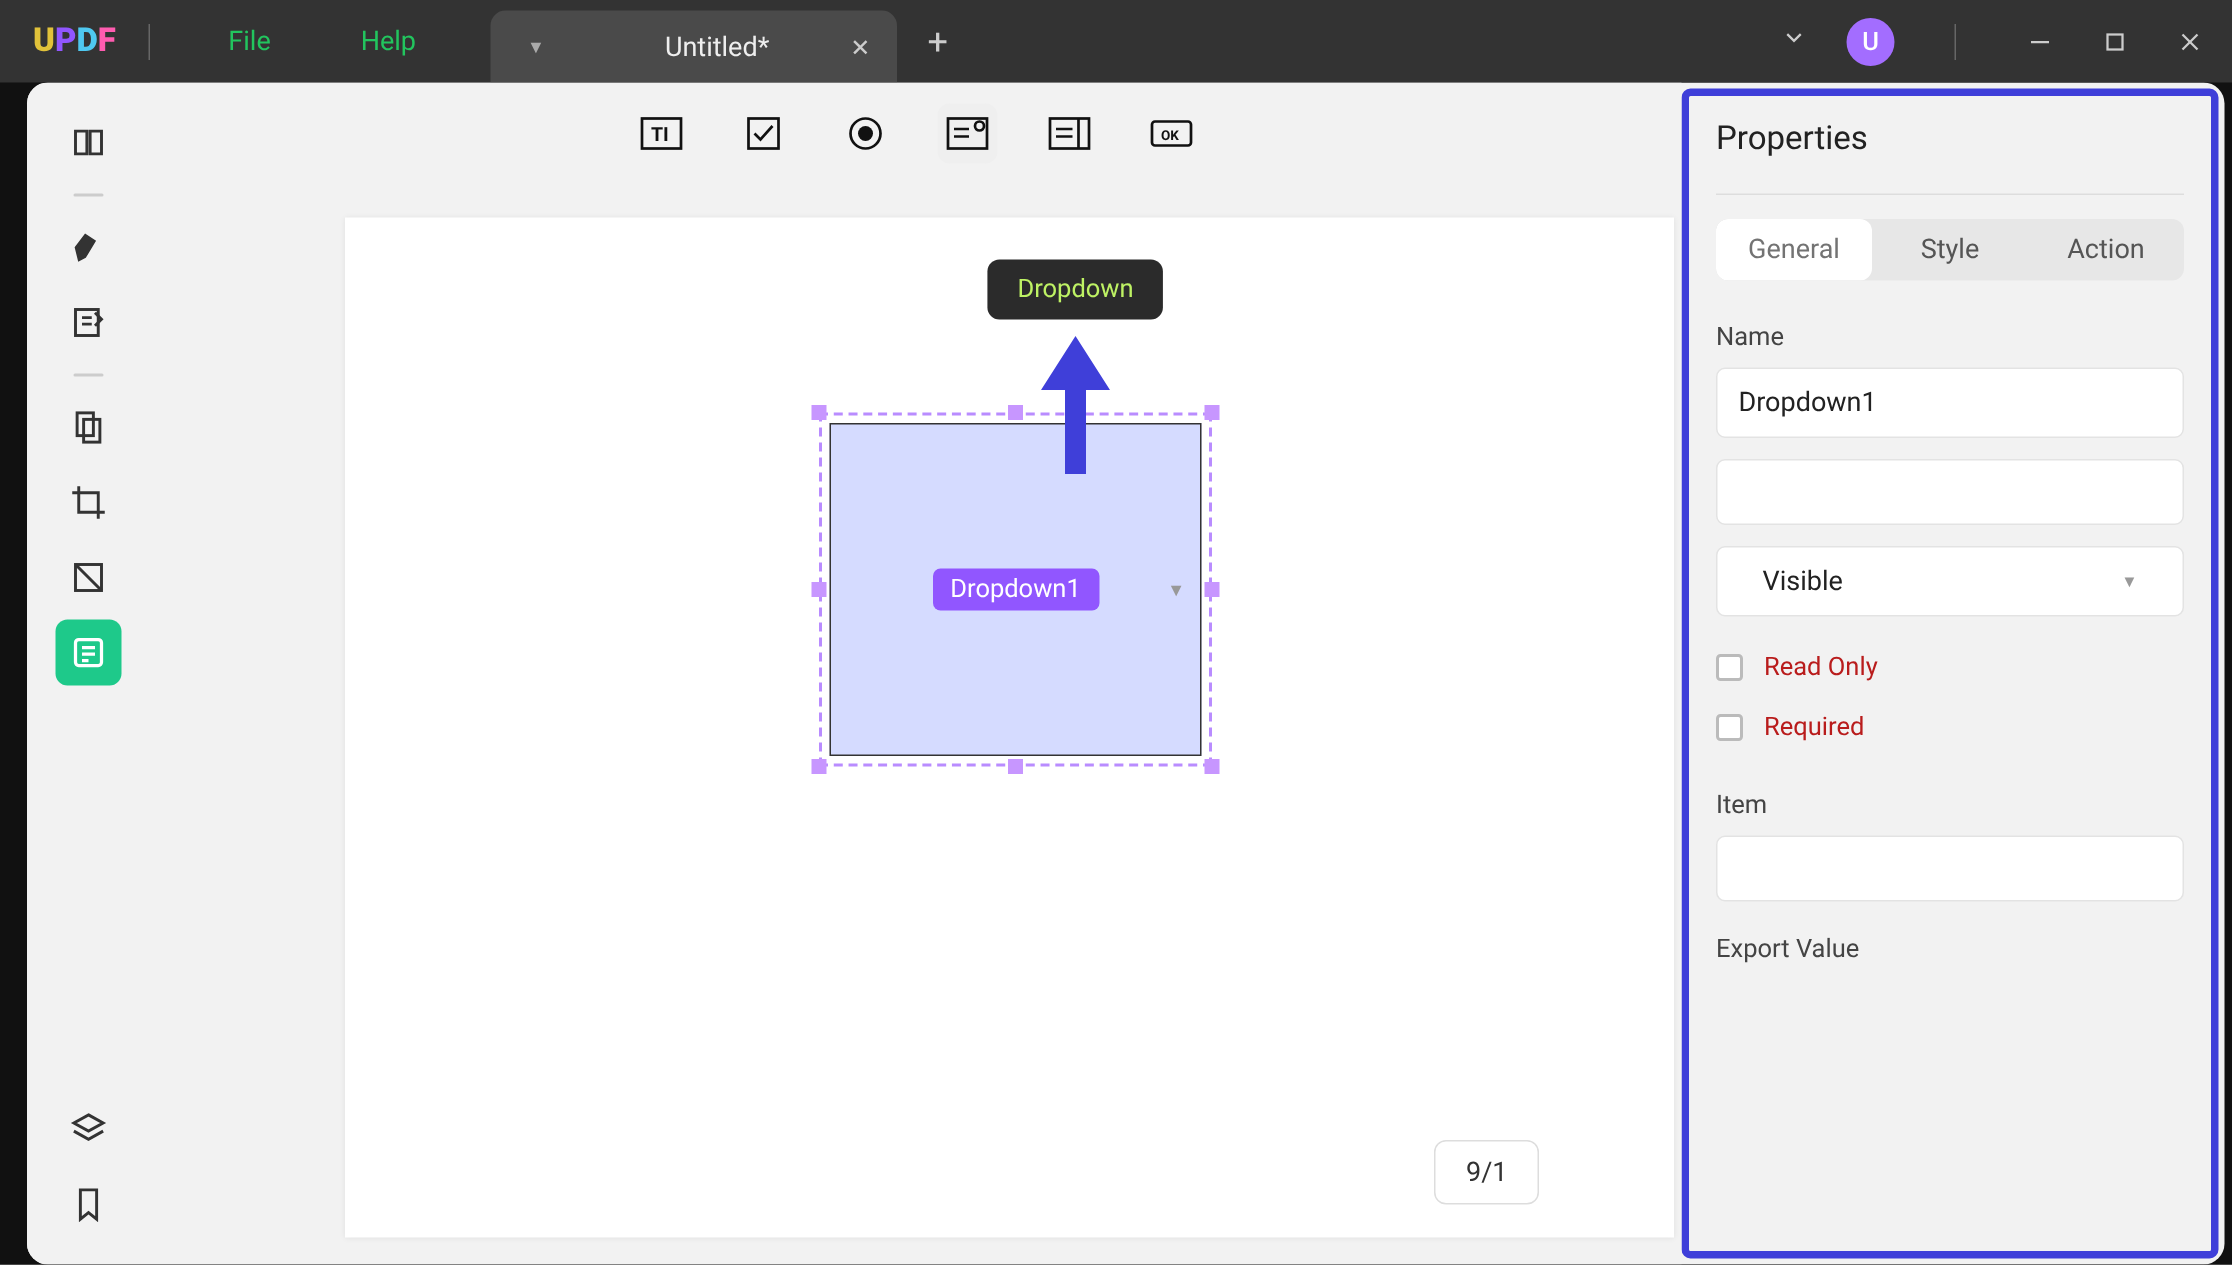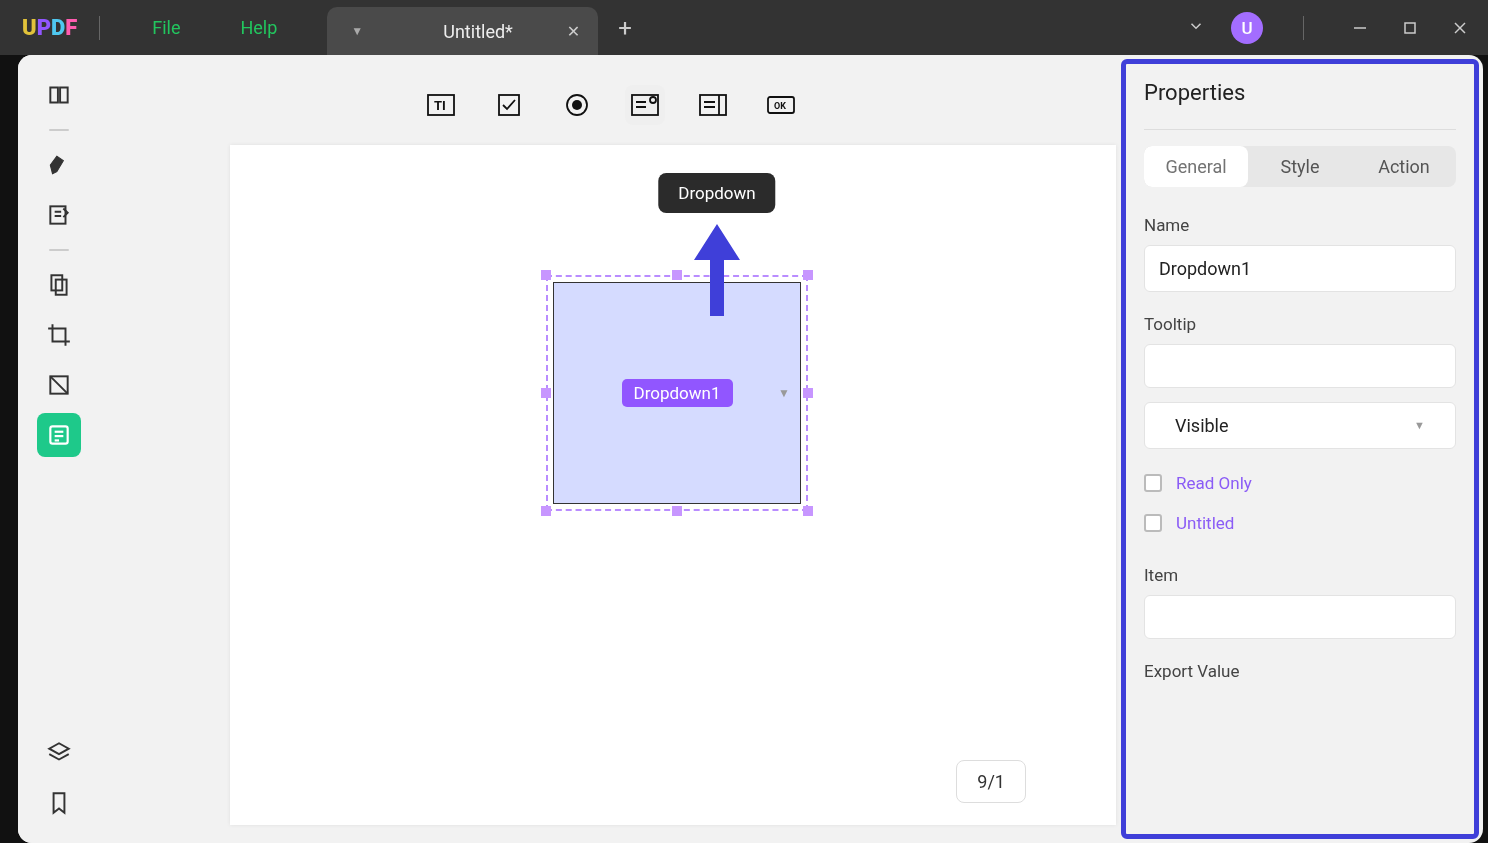--- a/index.html
+++ b/index.html
@@ -71,36 +71,36 @@
 .sidebar-sep { width: 20px; height: 2px; background: #ccc; border-radius: 1px; margin: 6px 0;}
 .sidebar-spacer { flex: 1; }
 
 .canvas-area {
   flex: 1;
   position: relative;
   background: #f2f2f2;
 }
 .toolbar {
   position: absolute;
-  top: 30px; left: 50%; transform: translateX(-50%);
+  top: 14px; left: 50%; transform: translateX(-50%);
   display: flex; gap: 28px;
   z-index: 5;
 }
 .toolbar-btn {
   width: 40px; height: 40px; border-radius: 8px;
   display: flex; align-items: center; justify-content: center;
   cursor: pointer;
 }
 .toolbar-btn.active { background: #efefef; }
 .toolbar-btn svg { stroke: #111; }
 
 .tooltip {
   position: absolute;
   top: 118px; left: 617px; transform: translateX(-50%);
-  background: #2b2b2b; color: #ffffff;
+  background: #2b2b2b; color: #bef264;
   padding: 10px 20px; border-radius: 8px;
   font-size: 17px;
   z-index: 6;
 }
 
 .big-arrow {
   position: absolute;
   top: 165px; left: 617px; transform: translateX(-50%);
   z-index: 6;
 }
@@ -160,21 +160,21 @@
 .props-tabs { display: flex; background: #e7e7e7; border-radius: 8px; overflow: hidden; margin-bottom: 20px;}
 .props-tab { flex:1; text-align:center; padding:10px 0; font-size:18px; color:#555; cursor:pointer;}
 .props-tab.active { background:#fff; color:#737373; border-radius:8px;}
 .form-label { font-size:17px; color:#444; margin: 8px 0 10px 0;}
 .form-input { width:100%; background:#fff; border:1px solid #e3e3e3; border-radius:6px; padding:12px 14px; font-size:18px; color:#222; margin-bottom: 14px;}
 .form-input.empty { height: 44px; }
 .row { display:flex; align-items:center; justify-content:space-between; margin: 8px 0;}
 .toggle { width:34px; height:18px; background:#ddd; border-radius:10px; position:relative; margin-right:10px;}
 .toggle::after{content:""; position:absolute; left:2px; top:2px; width:14px; height:14px; background:#fff; border-radius:50%;}
 .select-box { width:100%; background:#fff; border:1px solid #e3e3e3; border-radius:6px; padding:12px 30px; font-size:18px; color:#222; display:flex; justify-content:space-between; align-items:center; margin-bottom:14px; cursor:pointer;}
-.check-row { display:flex; align-items:center; gap:14px; font-size:17px; color:#8b5cf6; margin: 10px 0;}
+.check-row { display:flex; align-items:center; gap:14px; font-size:17px; color:#b91c1c; margin: 10px 0;}
 .checkbox { width:18px; height:18px; border:2px solid #bbb; border-radius:3px; background:#fff;}
 .locked-row { display:flex; align-items:center; gap:8px;}
 </style>
 </head>
 <body>
 
 <div class="titlebar">
   <div class="logo">
     <span class="l1">U</span><span class="l2">P</span><span class="l3">D</span><span class="l4">F</span>
   </div>
@@ -350,35 +350,34 @@
     <div class="props-hr"></div>
     <div class="props-tabs">
       <div class="props-tab active">General</div>
       <div class="props-tab">Style</div>
       <div class="props-tab">Action</div>
     </div>
 
     <div class="form-label">Name</div>
     <input class="form-input" value="Dropdown1" style="">
 
-    <div class="form-label">Tooltip</div>
     <input class="form-input empty" value="" style="">
 
     <div class="select-box">
       <span>Visible</span>
       <span style="color:#999;font-size:11px;">▼</span>
     </div>
 
     <div class="check-row">
       <div class="checkbox"></div>
       <span>Read Only</span>
     </div>
     <div class="check-row">
       <div class="checkbox"></div>
-      <span>Untitled</span>
+      <span>Required</span>
     </div>
 
     <div class="form-label" style="margin-top:22px">Item</div>
     <input class="form-input empty" value="" style="">
 
     <div class="form-label">Export Value</div>
   </div>
 
 </div>
 

